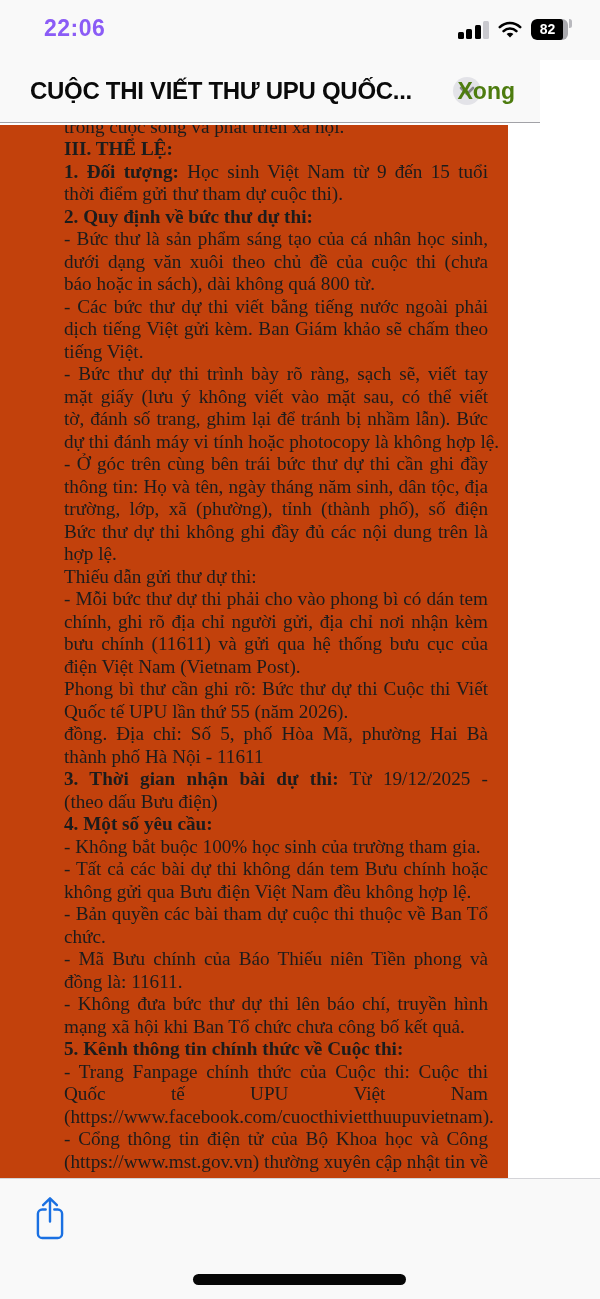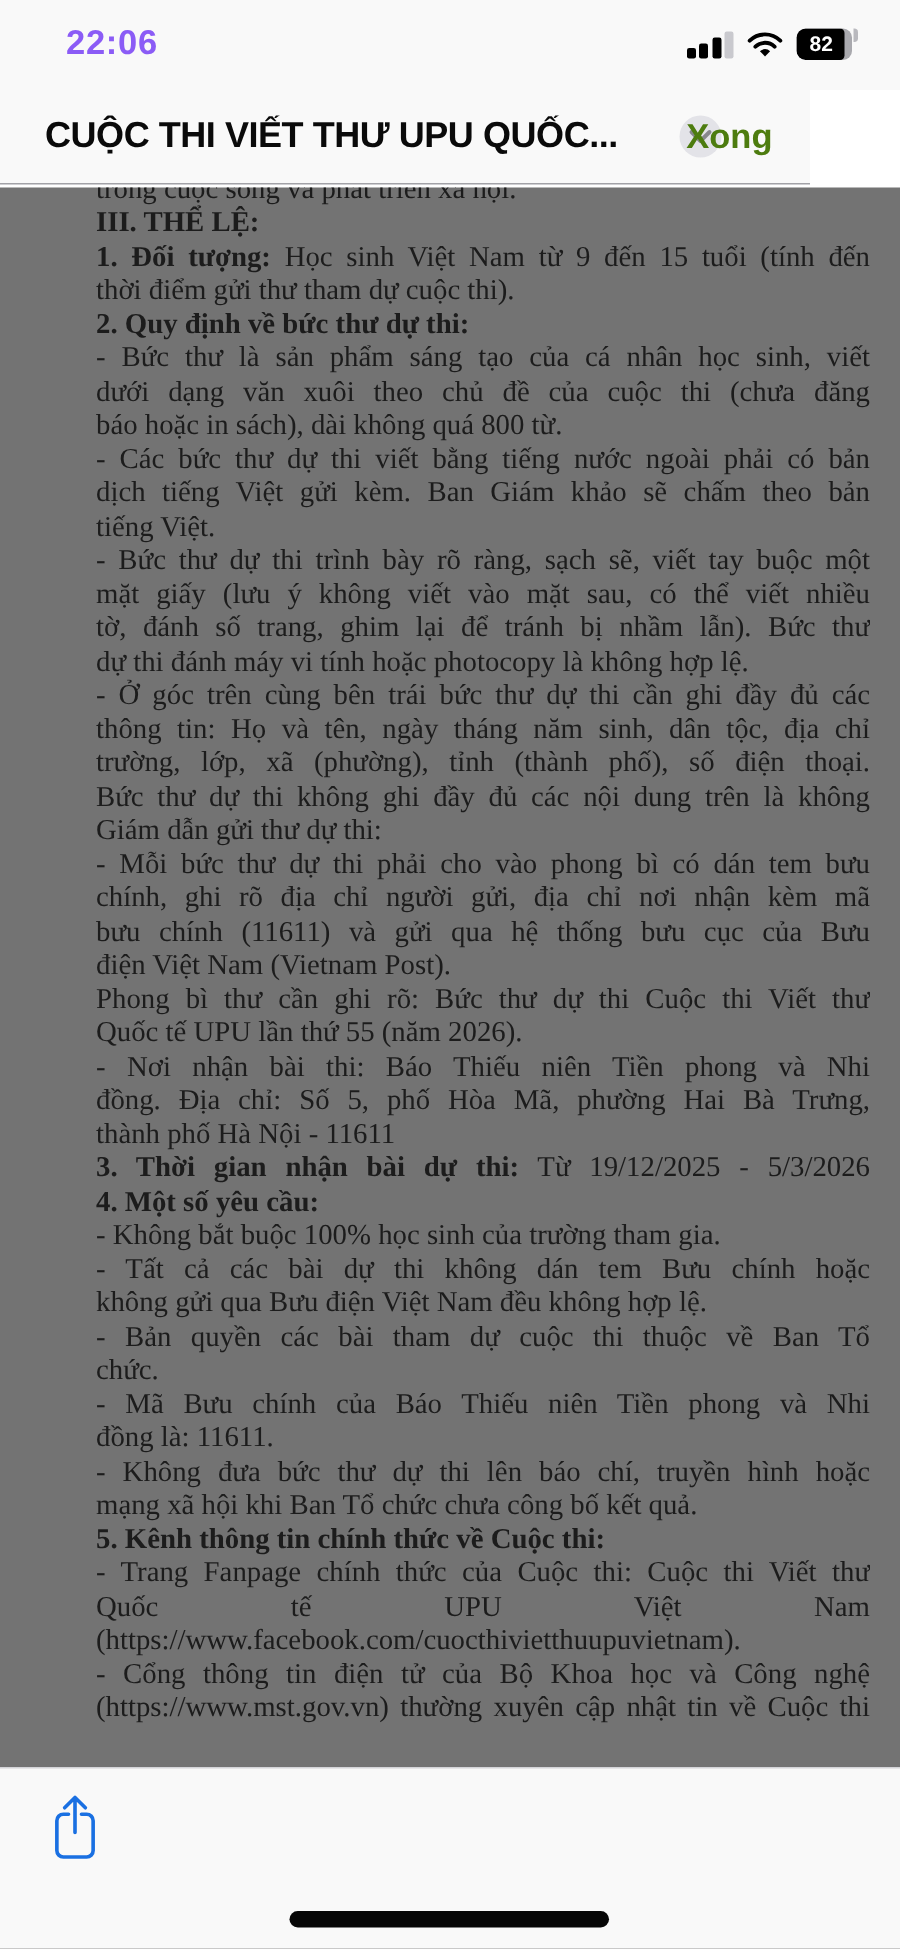--- a/index.html
+++ b/index.html
@@ -48,22 +48,22 @@
     position:absolute; left:453px; top:50%; transform:translateY(-50%);
     width:28px; height:28px; border-radius:50%; background:#e3e3e8;
     display:flex; align-items:center; justify-content:center; cursor:pointer;
   }
   .done-btn {
     position:absolute; right:25px; top:50%; transform:translateY(-50%);
     font-size:23px; font-weight:600; color:#4d7c0f; cursor:pointer;
   }
   
   .doc {
-    position:absolute; left:0; top:124.5px; width:600px; height:1053.5px;
-    background:#737373; overflow:hidden; z-index:1;
+    position:absolute; left:0; top:124.5px; width:508px; height:1053.5px;
+    background:#c2410c; overflow:hidden; z-index:1;
     padding:0 20px 0 64px;
   }
   .ln {
     height:22.5px; line-height:22.5px; font-size:19.2px;
     font-family:"Liberation Serif", serif; color:#1c1c1c; white-space:nowrap;
   }
   .ln.j { text-align:justify; text-align-last:justify; white-space:normal; height:22.5px; overflow:hidden; }
   .ln .b { font-weight:bold;text-align:center; }
   .ln.clip-top { margin-top:-9px; }
   
@@ -135,31 +135,32 @@
       <div class="ln j"><span>dịch tiếng Việt gửi kèm. Ban Giám khảo sẽ chấm theo bản</span></div>
       <div class="ln"><span>tiếng Việt.</span></div>
       <div class="ln j"><span>- Bức thư dự thi trình bày rõ ràng, sạch sẽ, viết tay buộc một</span></div>
       <div class="ln j"><span>mặt giấy (lưu ý không viết vào mặt sau, có thể viết nhiều</span></div>
       <div class="ln j"><span>tờ, đánh số trang, ghim lại để tránh bị nhầm lẫn). Bức thư</span></div>
       <div class="ln"><span>dự thi đánh máy vi tính hoặc photocopy là không hợp lệ.</span></div>
       <div class="ln j"><span>- Ở góc trên cùng bên trái bức thư dự thi cần ghi đầy đủ các</span></div>
       <div class="ln j"><span>thông tin: Họ và tên, ngày tháng năm sinh, dân tộc, địa chỉ</span></div>
       <div class="ln j"><span>trường, lớp, xã (phường), tỉnh (thành phố), số điện thoại.</span></div>
       <div class="ln j"><span>Bức thư dự thi không ghi đầy đủ các nội dung trên là không</span></div>
-      <div class="ln"><span>Giám dẫn gửi thư dự thi:</span></div>
+      <div class="ln"><span>hợp lệ.</span></div>
+      <div class="ln"><span>Thiếu dẫn gửi thư dự thi:</span></div>
       <div class="ln j"><span>- Mỗi bức thư dự thi phải cho vào phong bì có dán tem bưu</span></div>
       <div class="ln j"><span>chính, ghi rõ địa chỉ người gửi, địa chỉ nơi nhận kèm mã</span></div>
       <div class="ln j"><span>bưu chính (11611) và gửi qua hệ thống bưu cục của Bưu</span></div>
       <div class="ln"><span>điện Việt Nam (Vietnam Post).</span></div>
       <div class="ln j"><span>Phong bì thư cần ghi rõ: Bức thư dự thi Cuộc thi Viết thư</span></div>
       <div class="ln"><span>Quốc tế UPU lần thứ 55 (năm 2026).</span></div>
-      <div class="ln j"><span>- Nơi nhận bài thi: Báo Thiếu niên Tiền phong và Nhi</span></div>
       <div class="ln j"><span>đồng. Địa chỉ: Số 5, phố Hòa Mã, phường Hai Bà Trưng,</span></div>
       <div class="ln"><span>thành phố Hà Nội - 11611</span></div>
       <div class="ln j"><span class="b">3. Thời gian nhận bài dự thi:</span><span> Từ 19/12/2025 - 5/3/2026</span></div>
+      <div class="ln"><span>(theo dấu Bưu điện)</span></div>
       <div class="ln"><span class="b">4. Một số yêu cầu:</span></div>
       <div class="ln"><span>- Không bắt buộc 100% học sinh của trường tham gia.</span></div>
       <div class="ln j"><span>- Tất cả các bài dự thi không dán tem Bưu chính hoặc</span></div>
       <div class="ln"><span>không gửi qua Bưu điện Việt Nam đều không hợp lệ.</span></div>
       <div class="ln j"><span>- Bản quyền các bài tham dự cuộc thi thuộc về Ban Tổ</span></div>
       <div class="ln"><span>chức.</span></div>
       <div class="ln j"><span>- Mã Bưu chính của Báo Thiếu niên Tiền phong và Nhi</span></div>
       <div class="ln"><span>đồng là: 11611.</span></div>
       <div class="ln j"><span>- Không đưa bức thư dự thi lên báo chí, truyền hình hoặc</span></div>
       <div class="ln"><span>mạng xã hội khi Ban Tổ chức chưa công bố kết quả.</span></div>

